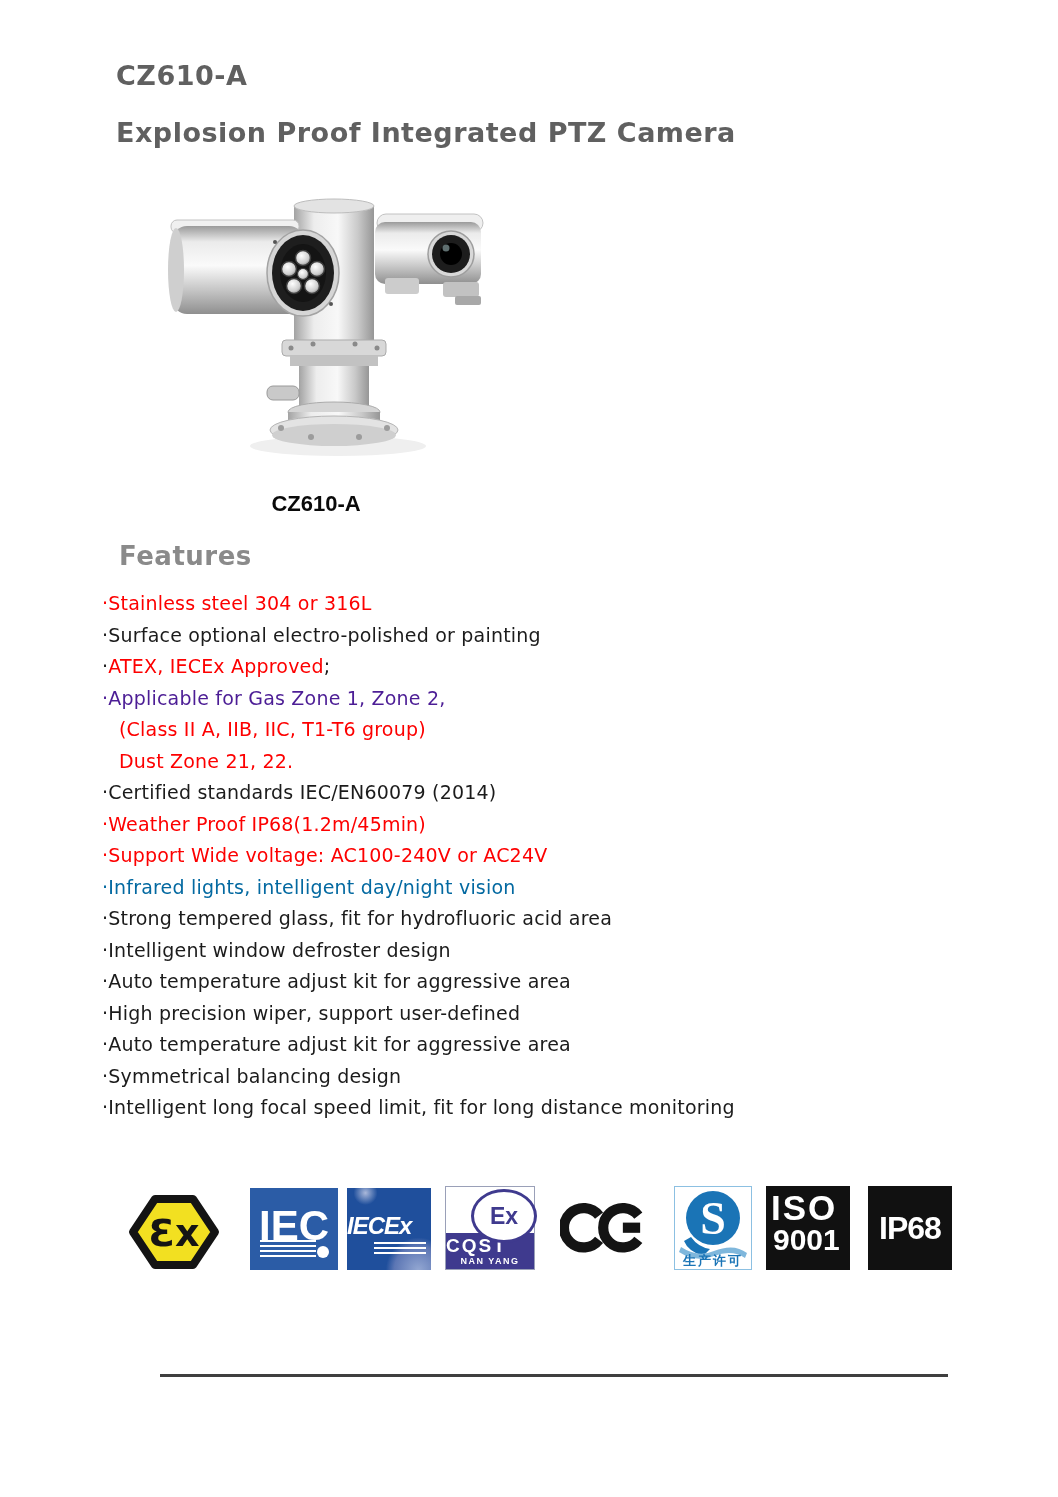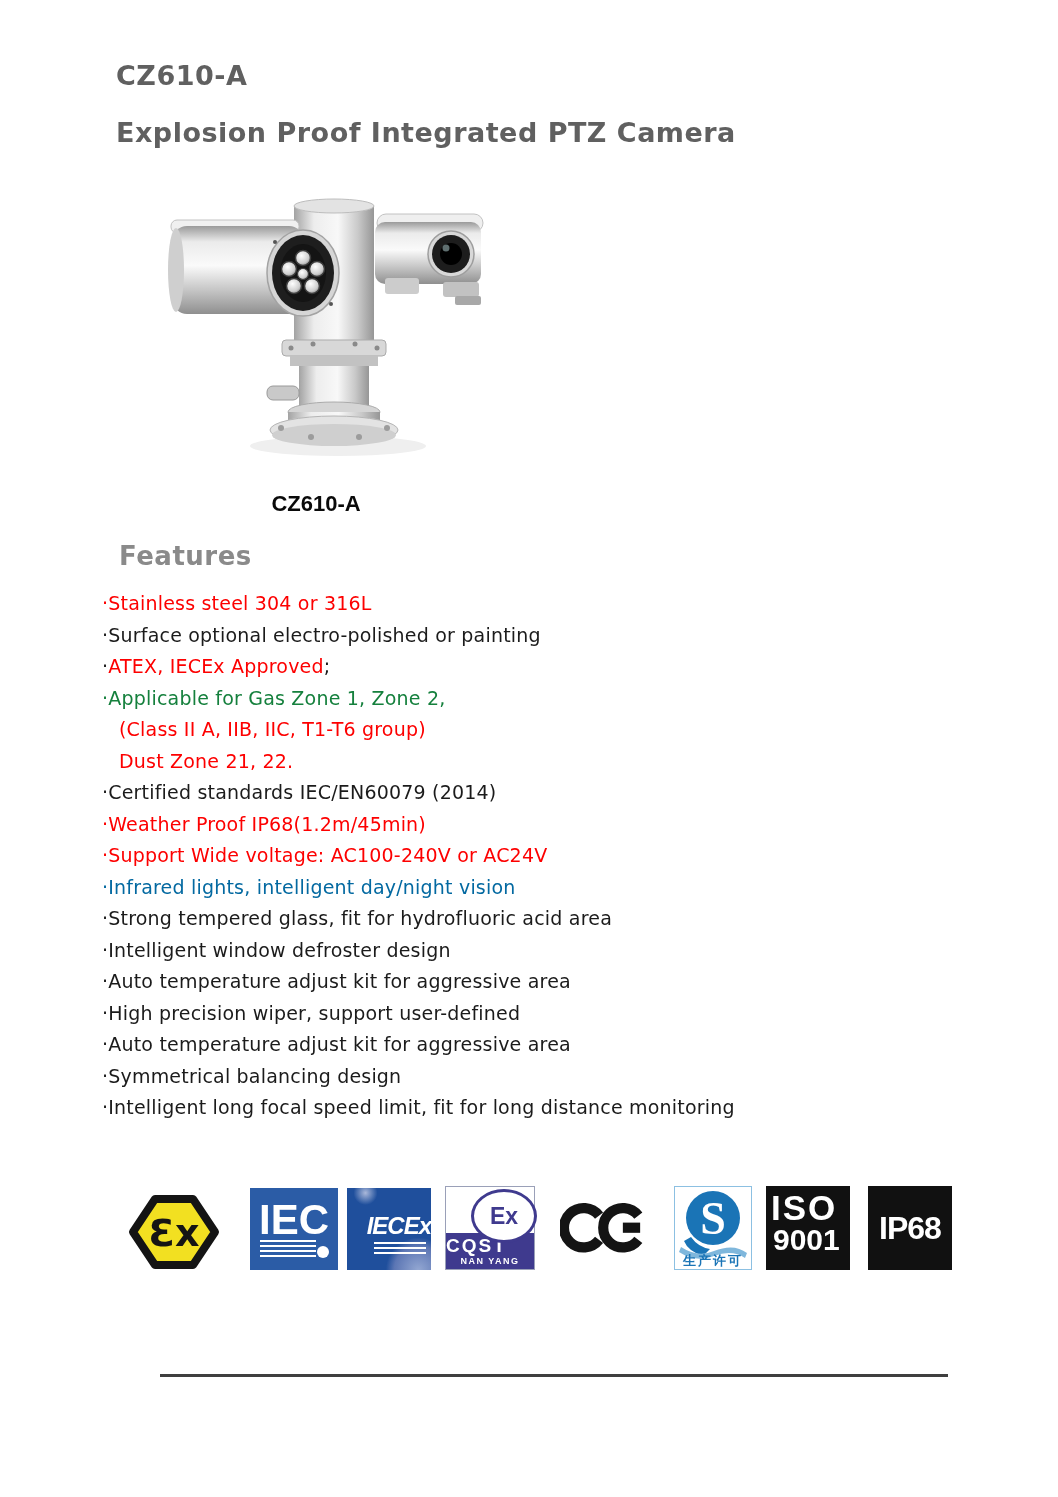--- a/index.html
+++ b/index.html
@@ -28,29 +28,29 @@
     font-size:26px;font-weight:bold;color:#8a8a8a;letter-spacing:.5px;
   }
   .features{position:absolute;left:102px;top:588px;width:900px;}
   .feature-row{line-height:31.5px;font-size:19px;white-space:nowrap;letter-spacing:.2px;}
   .feature-row.indent{padding-left:17px;}
   
   .logos{position:absolute;left:0;top:0;width:100%;height:100%;pointer-events:none;}
   .logo{position:absolute;box-sizing:border-box;font-family:"Liberation Sans",sans-serif;}
   .logo-atex{left:128px;top:1192px;width:92px;height:80px;}
   .logo-iec{left:250px;top:1188px;width:88px;height:82px;background:#2b5ca6;}
-  .iec-text{color:#fff;font-size:42px;font-weight:bold;text-align:center;margin-top:8px;letter-spacing:0;}
+  .iec-text{color:#fff;font-size:42px;font-weight:bold;text-align:center;margin-top:14px;letter-spacing:0;}
   .iec-lines{position:absolute;left:10px;bottom:13px;width:56px;height:17px;
     background:repeating-linear-gradient(to bottom,#ffffff 0 2px,rgba(0,0,0,0) 2px 5px);}
   .iec-dot{position:absolute;right:9px;bottom:12px;width:12px;height:12px;border-radius:50%;background:#fff;}
   .logo-iecex{left:347px;top:1188px;width:84px;height:82px;background:#1f4f9c;overflow:hidden;
     background-image:
       radial-gradient(circle 44px at 85% 100%, #93a7d2 0%, #5c76b4 55%, rgba(31,79,156,0) 74%),
       radial-gradient(circle 15px at 22% 6%, #aab8da 0%, rgba(31,79,156,0) 80%);}
-  .iecex-text{position:absolute;left:0;top:24px;width:100%;text-align:right;color:#fff;
+  .iecex-text{position:absolute;left:0;top:24px;width:100%;text-align:left;color:#fff;
     font-size:24px;font-weight:bold;font-style:italic;letter-spacing:-1px;}
   .iecex-lines{position:absolute;right:5px;bottom:15px;width:52px;height:13px;
     background:repeating-linear-gradient(to bottom,#ffffff 0 2px,rgba(0,0,0,0) 2px 5px);}
   .logo-cqst{left:445px;top:1186px;width:90px;height:84px;background:#fff;border:1px solid #9aa0b8;}
   .cqst-band{position:absolute;left:0;bottom:0;width:100%;height:36px;background:#3f3a8e;}
   .cqst-ellipse{position:absolute;left:25px;top:2px;width:60px;height:48px;background:#fff;
     border:3px solid #3f3a8e;border-radius:50%;z-index:2;text-align:center;}
   .cqst-ellipse span{color:#3f3a8e;font-size:23px;font-weight:600;line-height:48px;}
   .cqst-name{position:absolute;left:0;top:48px;width:100%;color:#fff;
     font-size:19px;font-weight:bold;letter-spacing:2px;z-index:1;}
@@ -149,21 +149,21 @@
         <circle cx="196" cy="247" r="3" fill="#9c9c9c"></circle>
     </svg>
   </div>
   <div class="photo-caption">CZ610-A</div>
 
   <h3 class="features-heading">Features</h3>
   <div class="features">
       <div class="feature-row"><span style="color: rgb(253, 0, 0);">·Stainless steel 304 or 316L</span></div>
       <div class="feature-row"><span style="color: rgb(27, 27, 27);">·Surface optional electro-polished or painting</span></div>
       <div class="feature-row"><span style="color: rgb(27, 27, 27);">·</span><span style="color: rgb(253, 0, 0);">ATEX, IECEx Approved</span><span style="color: rgb(27, 27, 27);">;</span></div>
-      <div class="feature-row"><span style="color: #15803d;">·Applicable for Gas Zone 1, Zone 2,</span></div>
+      <div class="feature-row"><span style="color: #4c1d95;">·Applicable for Gas Zone 1, Zone 2,</span></div>
       <div class="feature-row indent"><span style="color: rgb(253, 0, 0);">(Class II A, IIB, IIC, T1-T6 group)</span></div>
       <div class="feature-row indent"><span style="color: rgb(253, 0, 0);">Dust Zone 21, 22.</span></div>
       <div class="feature-row"><span style="color: rgb(27, 27, 27);">·Certified standards IEC/EN60079 (2014)</span></div>
       <div class="feature-row"><span style="color: rgb(253, 0, 0);">·Weather Proof IP68(1.2m/45min)</span></div>
       <div class="feature-row"><span style="color: rgb(253, 0, 0);">·Support Wide voltage: AC100-240V or AC24V</span></div>
       <div class="feature-row"><span style="color: #0369a1;">·Infrared lights, intelligent day/night vision</span></div>
       <div class="feature-row"><span style="color: rgb(27, 27, 27);">·Strong tempered glass, fit for hydrofluoric acid area</span></div>
       <div class="feature-row"><span style="color: rgb(27, 27, 27);">·Intelligent window defroster design</span></div>
       <div class="feature-row"><span style="color: rgb(27, 27, 27);">·Auto temperature adjust kit for aggressive area</span></div>
       <div class="feature-row"><span style="color: rgb(27, 27, 27);">·High precision wiper, support user-defined</span></div>

